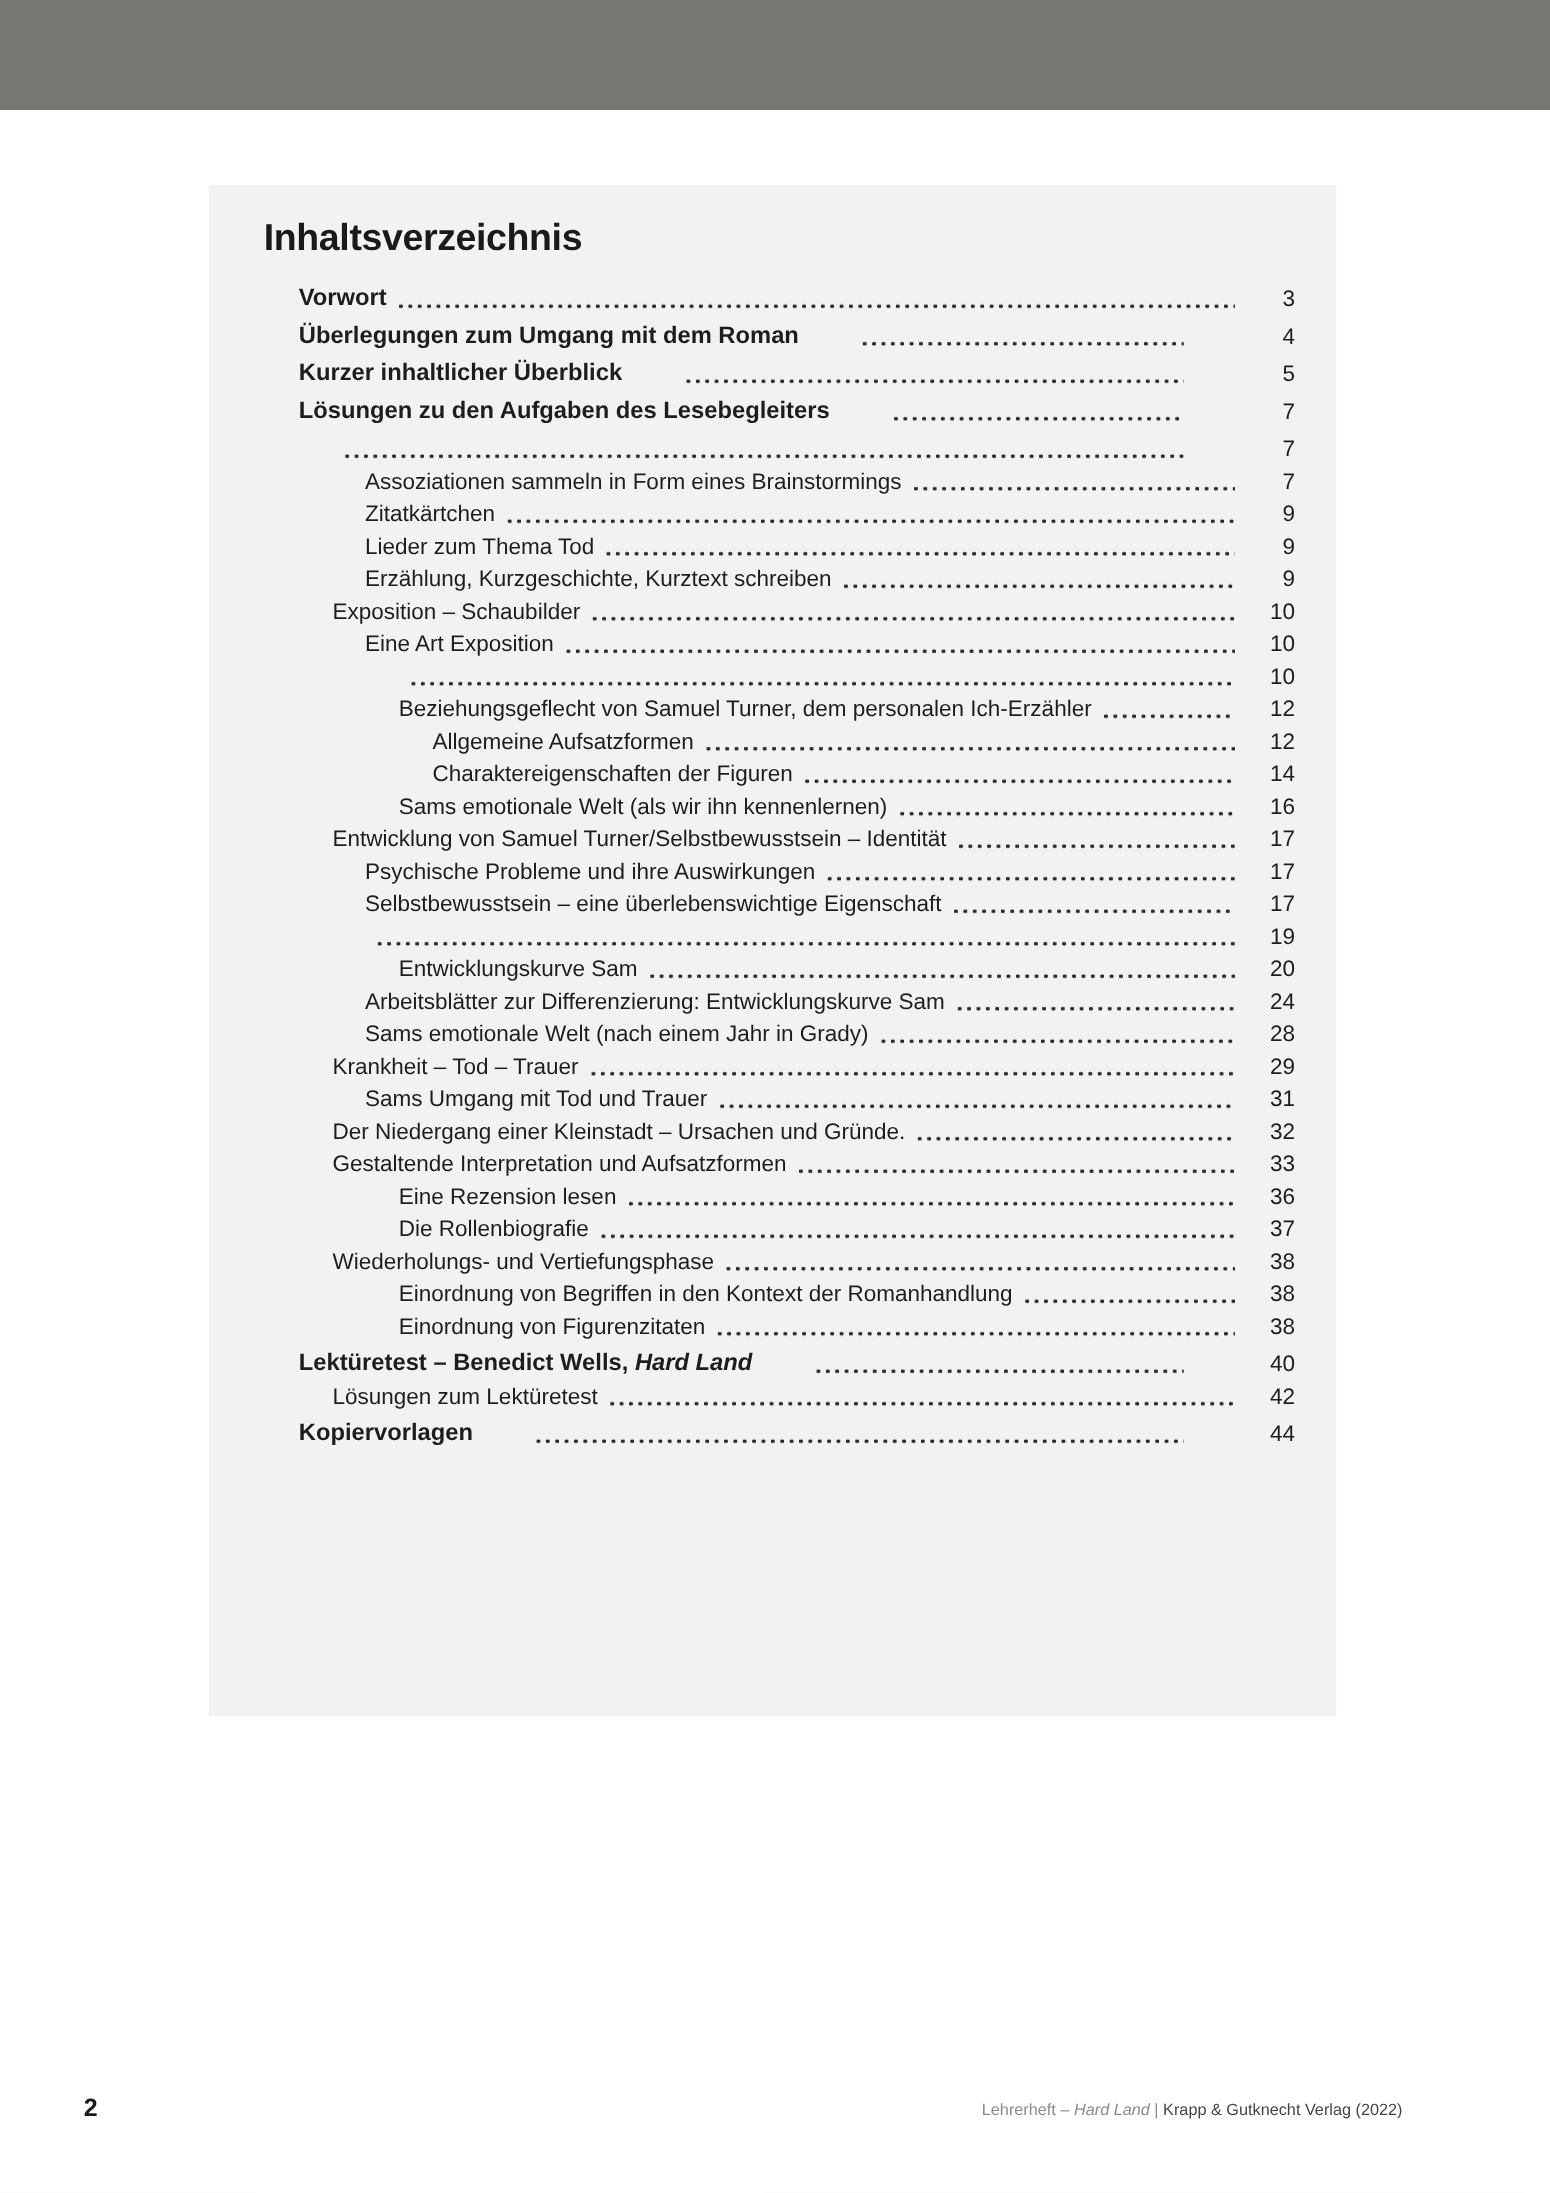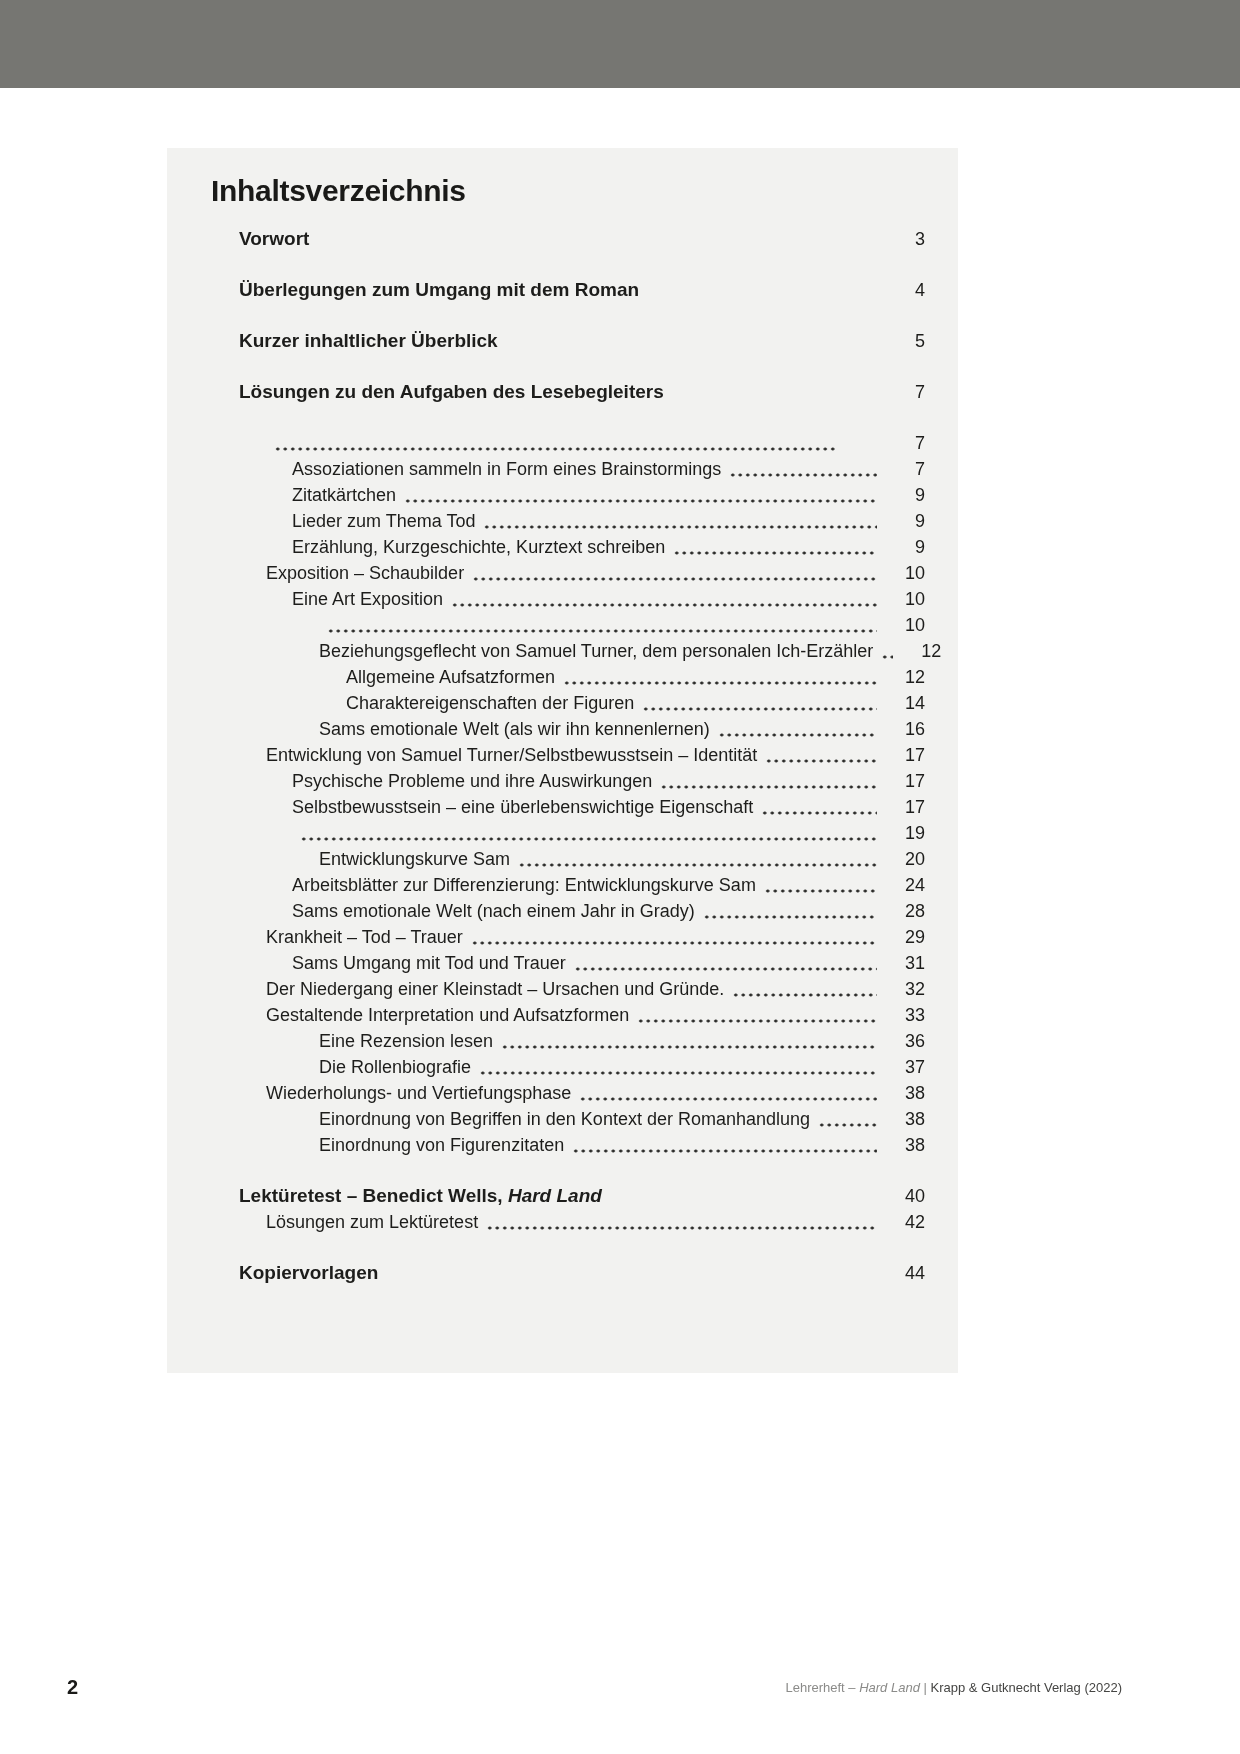--- a/index.html
+++ b/index.html
@@ -18,41 +18,41 @@
     color: var(--text);
     overflow: hidden;
   }
   .topbar {
     position: absolute; left: 0; top: 0;
     width: 1240px; height: 88px;
     background: var(--topbar);
   }
   .toc-panel {
     position: absolute; left: 167px; top: 148px;
-    width: 791px; height: 1225px;
+    width: 902px; height: 1225px;
     background: var(--panel);
     padding: 24px 33px 0 44px;
   }
   .page-title {
     font-size: 30px; font-weight: 700;
     letter-spacing: -0.3px;
     color: #1a1a18;
     line-height: 38px;
     margin-bottom: 16px;
   }
   .toc-list { padding-left: 28px; }
   .toc-row {
     display: flex;
     align-items: stretch;
     line-height: 26px;
     font-size: 18px;
     font-weight: 400;
   }
-  .toc-row.bold { font-weight: 700; font-size: 19px; align-items: flex-end; }
-  .toc-row.gap { margin-top: 25px; gap: 41px; }
+  .toc-row.bold { font-weight: 700; font-size: 19px; }
+  .toc-row.gap { margin-top: 4px; gap: 41px; }
   .toc-row.level-1 { padding-left: 27px; }
   .toc-row.level-2 { padding-left: 53px; }
   .toc-row.level-3 { padding-left: 80px; }
   .toc-row.level-4 { padding-left: 107px; }
   .label { white-space: nowrap; }
   .label .label-italic { font-style: italic; }
   .leader {
     flex: 1 1 auto;
     margin-left: 8px;
     min-width: 12px;

